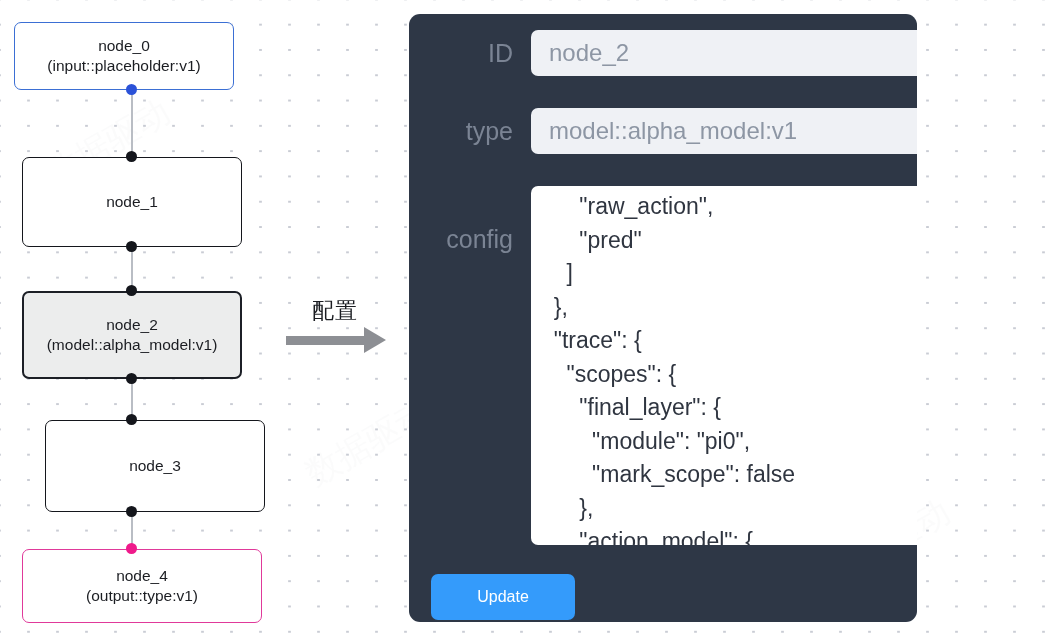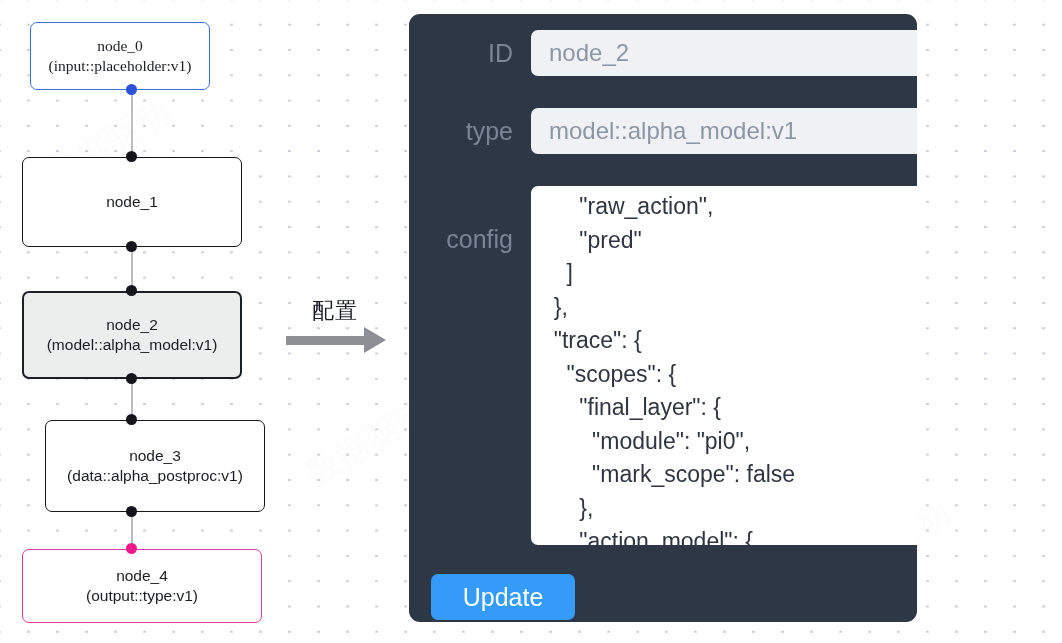--- a/index.html
+++ b/index.html
@@ -222,41 +222,41 @@
 
   
   #update-btn {
     position: absolute;
     left: 22px; top: 560px;
     width: 144px; height: 46px;
     background: #349bfb;
     border: none;
     border-radius: 7px;
     color: #ffffff;
-    font-size: 25px;
+    font-size: 16px;
     font-family: "Liberation Sans", sans-serif;
     cursor: pointer;
     padding: 0;
   }
 </style>
 </head>
 <body>
 
 <div id="screen">
 
   <div id="canvas"></div>
 
   <div id="watermark">
     <span class="wm" style="left:40px;  top:120px;">数据驱动</span>
     <span class="wm" style="left:300px; top:420px;">数据驱动</span>
     <span class="wm" style="left:640px; top:230px;">数据驱动</span>
     <span class="wm" style="left:820px; top:520px;">数据驱动</span>
   </div>
 
-  <div class="node node-input" style="left:30px; top:22px; width:180px; height:68px;font-family:Liberation Serif, serif;">
+  <div class="node node-input" style="left:14px; top:22px; width:220px; height:68px;">
     <span class="lbl">
       <span>node_0</span><br>
       <span>(input::placeholder:v1)</span>
     </span>
   </div>
   <div class="dot dot-blue" style="left:126px; top:84px;"></div>
 
   <div class="edge" style="left:130.5px; top:90px; height:70px;"></div>
 
   <div class="dot" style="left:126px; top:151px;"></div>
@@ -277,21 +277,20 @@
     </span>
   </div>
   <div class="dot" style="left:126px; top:373px;"></div>
 
   <div class="edge" style="left:130.5px; top:379px; height:42px;"></div>
 
   <div class="dot" style="left:126px; top:414px;"></div>
   <div class="node node-default" style="left:22px; top:420px; width:220px; height:92px;margin-left:23px;">
     <span class="lbl">
       <span>node_3</span><br>
-      <span>(data::alpha_postproc:v1)</span>
     </span>
   </div>
   <div class="dot" style="left:126px; top:506px;"></div>
 
   <div class="edge" style="left:130.5px; top:512px; height:39px;"></div>
 
   <div class="dot dot-pink" style="left:126px; top:543px;"></div>
   <div class="node node-output" style="left:22px; top:549px; width:240px; height:74px;">
     <span class="lbl">
       <span>node_4</span><br>

